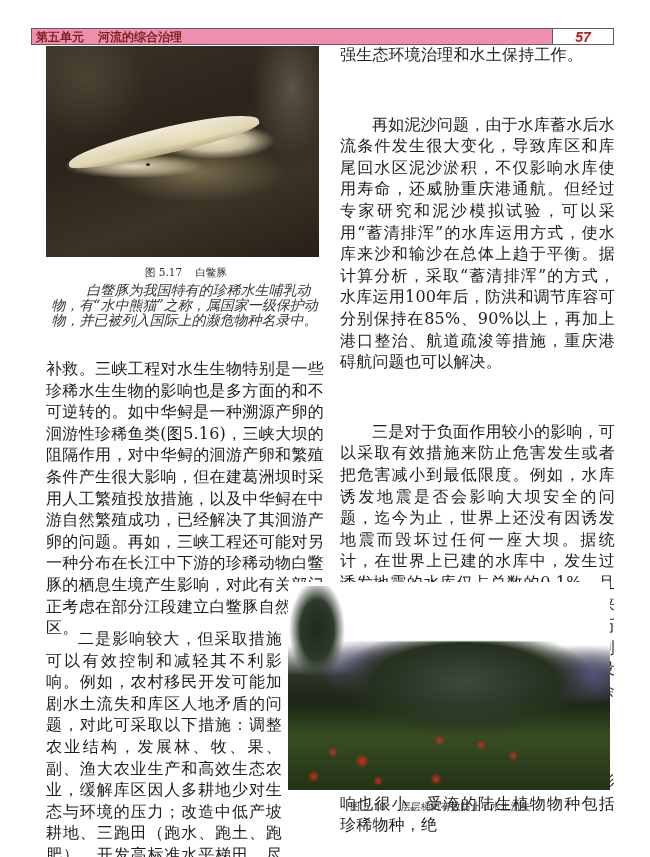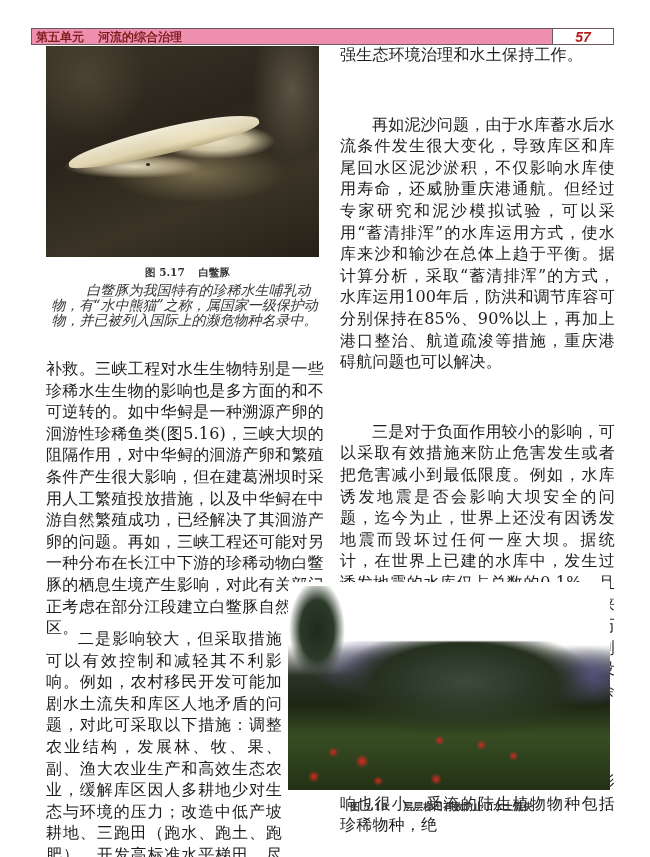--- a/index.html
+++ b/index.html
@@ -88,21 +88,20 @@
       height: 3px;
       background: #2a2418;
       border-radius: 50%;
     }
 
     .caption {
       position: absolute;
       font-family: "DejaVu Serif", "Liberation Serif", serif;
       color: #333;
       white-space: nowrap;
-      font-weight: bold;
     }
     .caption-517 {
       left: 145px;
       top: 266px;
       font-size: 10.5px;
     }
     .caption-517 .num { margin-right: 10px; }
     .note-517 {
       position: absolute;
       left: 46px;

